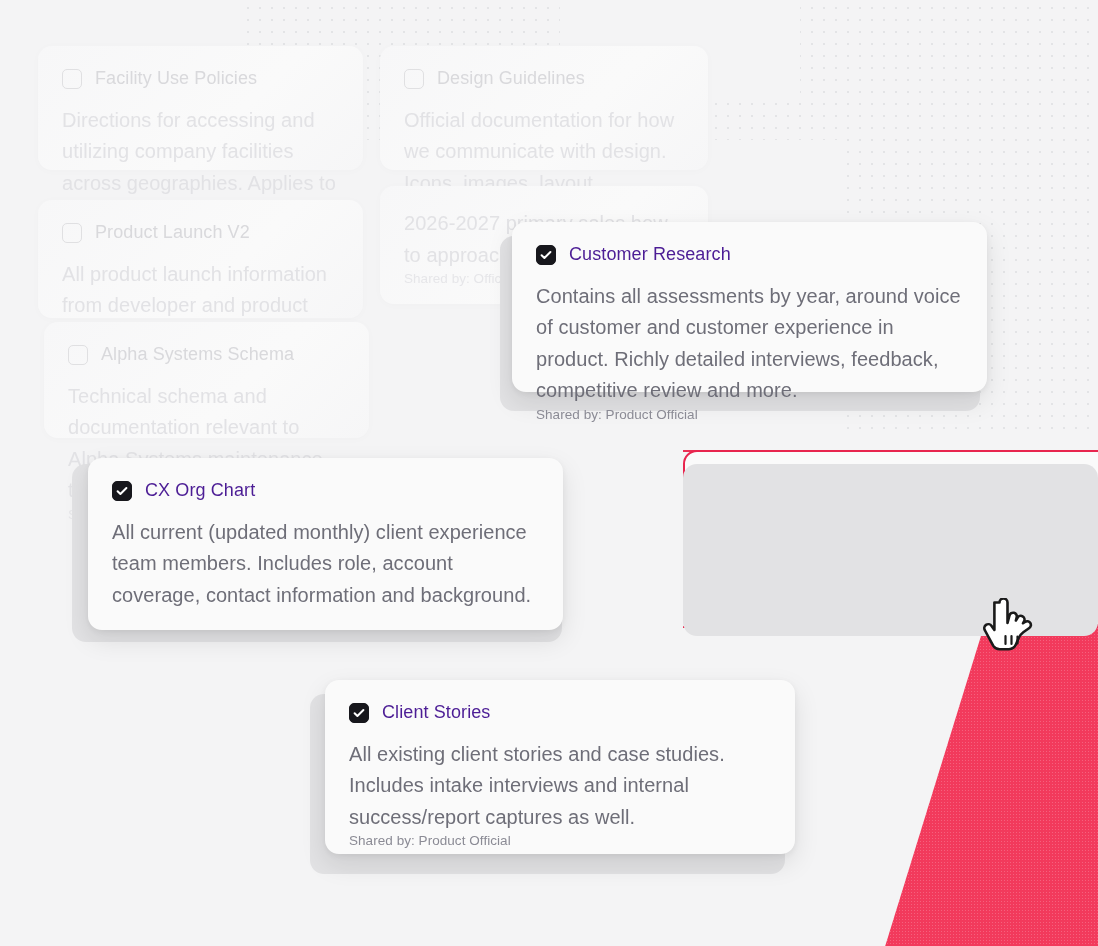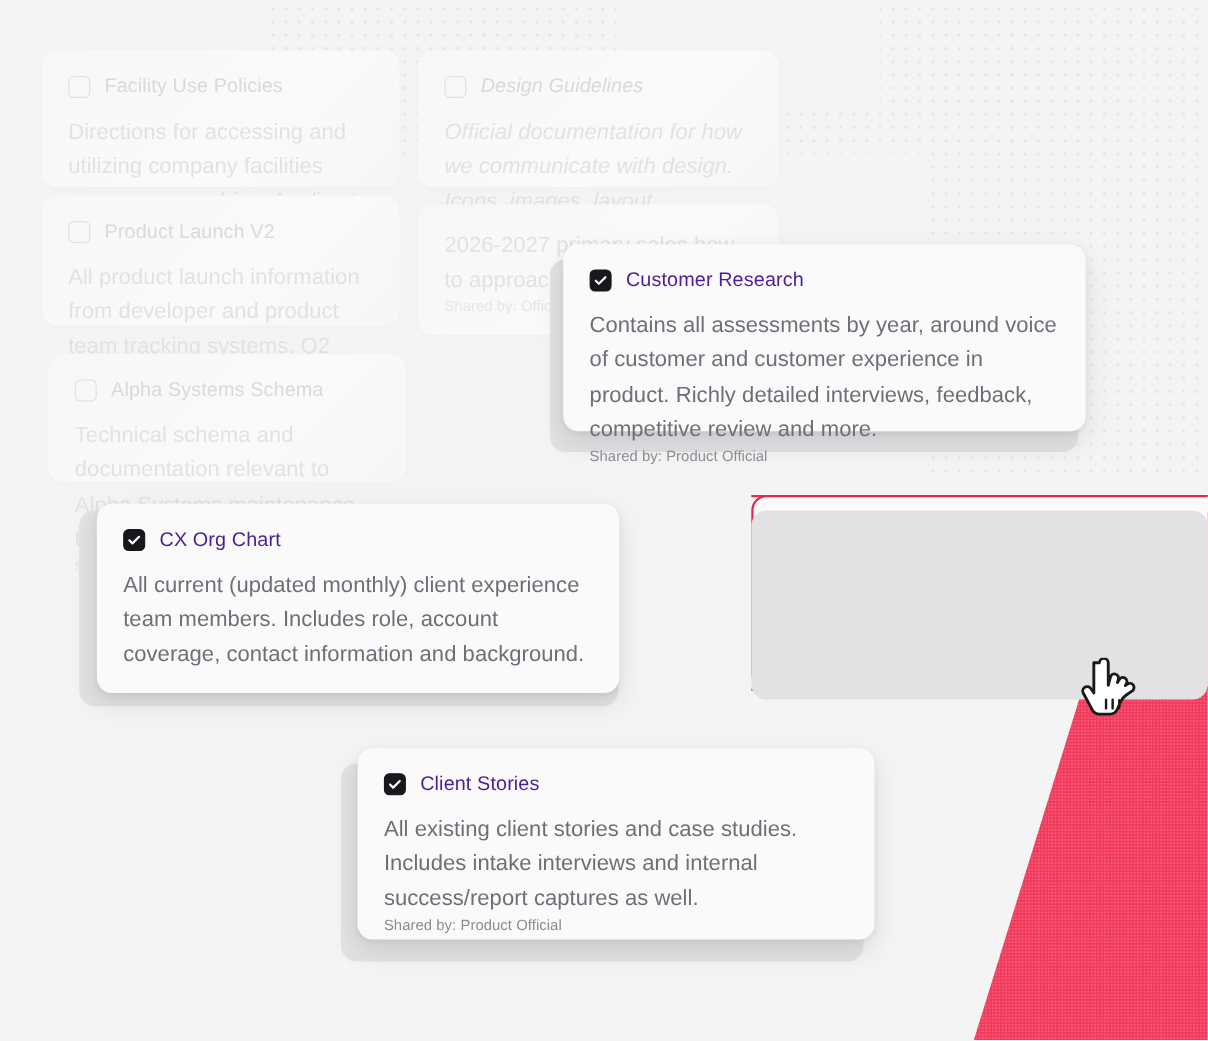--- a/index.html
+++ b/index.html
@@ -174,22 +174,22 @@
   .spacer { flex: 1 1 auto; }
 
   .card-body {
     display: flex;
     flex-direction: column;
     height: calc(100% - 35px);
   }
 
   
   #card-facility        { left: 38px;  top: 46px;  width: 325px; height: 124px; }
-  #card-design          { left: 380px; top: 46px;  width: 328px; height: 124px; font-style: italic; }
-  #card-product-launch  { left: 38px;  top: 178px; width: 325px; height: 118px; }
+  #card-design          { left: 380px; top: 46px;  width: 328px; height: 124px; }
+  #card-product-launch  { left: 38px;  top: 200px; width: 325px; height: 118px; }
   #card-northwest       { left: 380px; top: 186px; width: 328px; height: 118px; }
   #card-alpha           { left: 44px;  top: 322px; width: 325px; height: 116px; }
 
   #plate-customer { left: 500px; top: 236px; width: 480px; height: 175px; }
   #card-customer  { left: 512px; top: 222px; width: 475px; height: 170px; }
 
   #plate-cx       { left: 72px;  top: 464px; width: 490px; height: 178px; }
   #card-cx        { left: 88px;  top: 458px; width: 475px; height: 172px; }
 
   #plate-voice    { left: 683px; top: 464px; width: 415px; height: 172px; }

